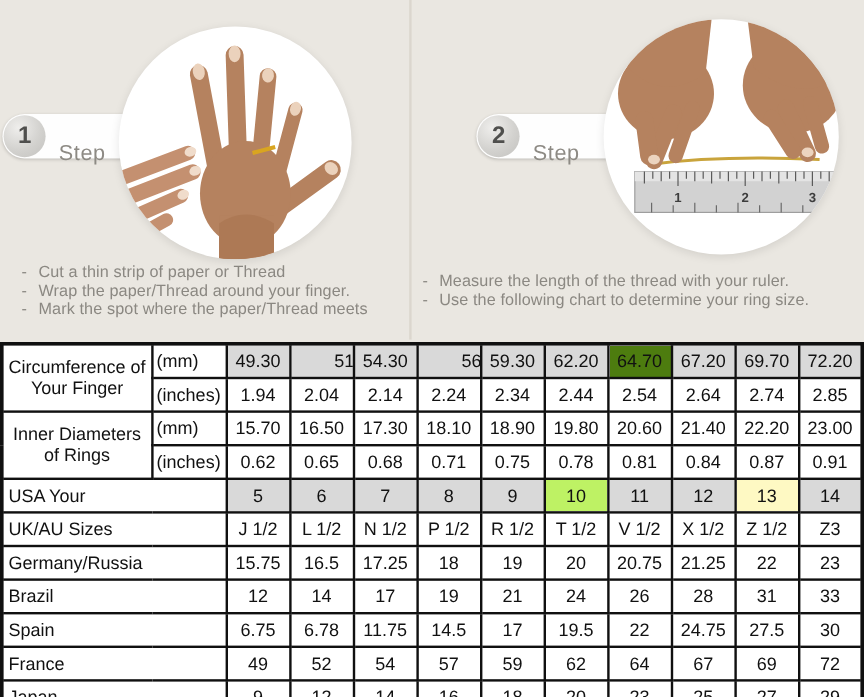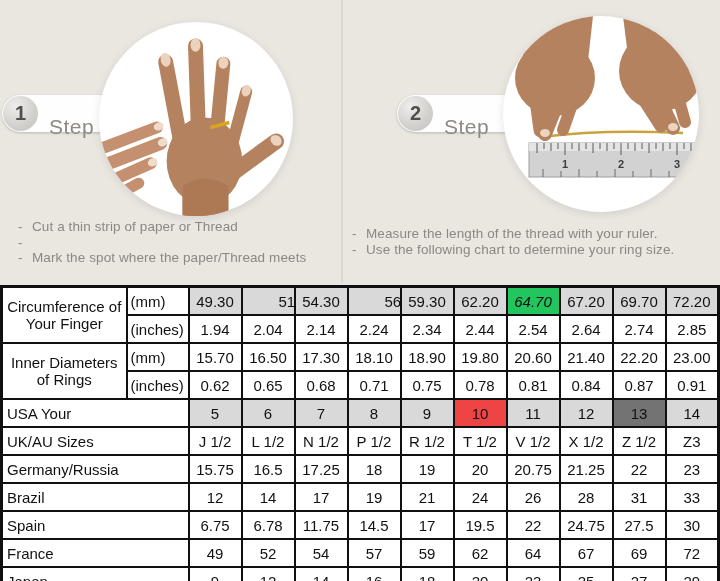--- a/index.html
+++ b/index.html
@@ -25,21 +25,21 @@
     box-shadow:0 1px 3px rgba(0,0,0,0.20);display:flex;align-items:center;z-index:1;
   }
   .badge.b1{left:2px;top:95px;width:120px;}
   .badge.b2{left:397px;top:95px;width:127px;}
   .badge .num{
     flex:none;width:35px;height:35px;margin:1px;border-radius:50%;
     background:radial-gradient(circle at 35% 30%, #efeeec 0%, #d3d2cf 55%, #c2c1be 100%);
     display:flex;align-items:center;justify-content:center;
     font-size:20px;font-weight:bold;color:#4f4f4d;
   }
-  .badge .lbl{font-size:21px;color:#8d8a84;margin-left:10px;letter-spacing:0.5px;margin-top:27px;}
+  .badge .lbl{font-size:18px;color:#8d8a84;margin-left:10px;letter-spacing:0.5px;margin-top:27px;}
 
   
   .instructions{position:absolute;list-style:none;margin:0;padding:0;
     font-size:13.5px;color:#8b8882;line-height:15.6px;letter-spacing:0.1px;}
   .instructions.i1{left:18px;top:219px;width:330px;}
   .instructions.i2{left:352px;top:226px;width:360px;}
   .instructions li{display:flex;}
   .instructions .dash{flex:none;width:14px;}
 
   
@@ -186,20 +186,21 @@
     <span class="lbl">Step</span>
   </div>
 
   <ul class="instructions i1">
       <li>
         <span class="dash">-</span>
         <span>Cut a thin strip of paper or Thread</span>
       </li>
       <li>
         <span class="dash">-</span>
+        <span>Wrap the paper/Thread around your finger.</span>
       </li>
       <li>
         <span class="dash">-</span>
         <span>Mark the spot where the paper/Thread meets</span>
       </li>
     </ul>
   <ul class="instructions i2">
       <li>
         <span class="dash">-</span>
         <span>Measure the length of the thread with your ruler.</span>
@@ -229,21 +230,21 @@
       <tbody id="chart-body">
           <tr>
             <td class="group-label" rowspan="2">Circumference of Your Finger</td>
             <td class="unit">(mm)</td>
             <td style="background: rgb(217, 217, 217);">49.30</td>
             <td style="background: rgb(217, 217, 217); padding-left: 36px;">51.80</td>
             <td style="background: rgb(217, 217, 217);">54.30</td>
             <td style="background: rgb(217, 217, 217); padding-left: 36px;">56.80</td>
             <td style="background: rgb(217, 217, 217);">59.30</td>
             <td style="background: rgb(217, 217, 217);">62.20</td>
-            <td style="background: #22c55e; font-style: italic;">64.70</td>
+            <td style="background: #4d7c0f;">64.70</td>
             <td style="background: rgb(217, 217, 217);">67.20</td>
             <td style="background: rgb(217, 217, 217);">69.70</td>
             <td style="background: rgb(217, 217, 217);">72.20</td>
           </tr>
           <tr>
             <td class="unit">(inches)</td>
             <td>1.94</td>
             <td>2.04</td>
             <td>2.14</td>
             <td>2.24</td>
@@ -281,24 +282,24 @@
             <td>0.87</td>
             <td>0.91</td>
           </tr>
           <tr>
             <td class="country" colspan="2">USA Your</td>
             <td style="background: rgb(217, 217, 217);">5</td>
             <td style="background: rgb(217, 217, 217);">6</td>
             <td style="background: rgb(217, 217, 217);">7</td>
             <td style="background: rgb(217, 217, 217);">8</td>
             <td style="background: rgb(217, 217, 217);">9</td>
-            <td style="background: #ef4444;">10</td>
+            <td style="background: #bef264;">10</td>
             <td style="background: rgb(217, 217, 217);">11</td>
             <td style="background: rgb(217, 217, 217);">12</td>
-            <td style="background: #737373;">13</td>
+            <td style="background: #fef9c3;">13</td>
             <td style="background: rgb(217, 217, 217);">14</td>
           </tr>
           <tr>
             <td class="country" colspan="2">UK/AU Sizes</td>
             <td>J 1/2</td>
             <td>L 1/2</td>
             <td>N 1/2</td>
             <td>P 1/2</td>
             <td>R 1/2</td>
             <td>T 1/2</td>

